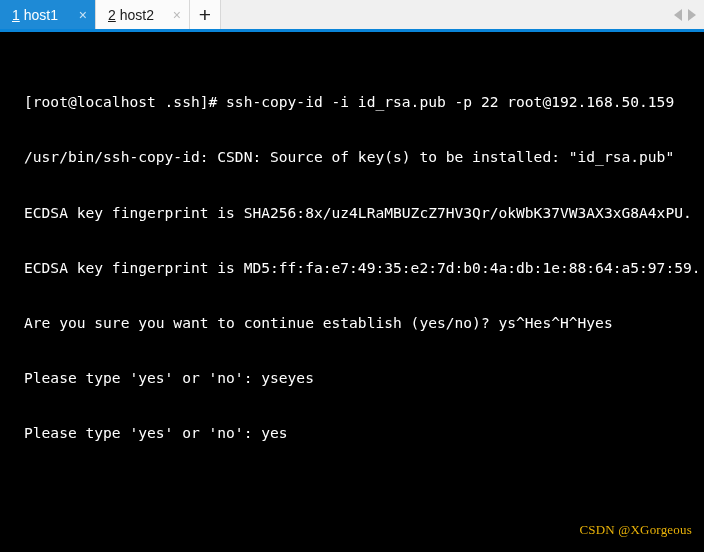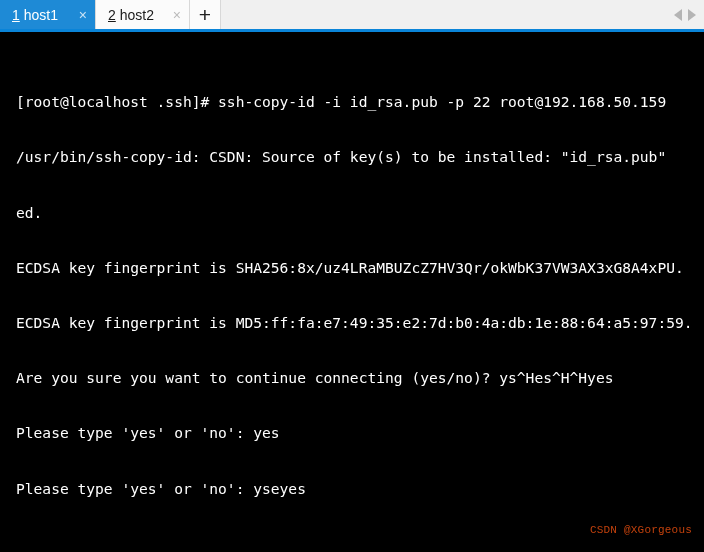--- a/index.html
+++ b/index.html
@@ -95,40 +95,40 @@
   .navarrow.left  { border-right: 8px solid #b4b4b4; }
   .navarrow.right { border-left: 8px solid #b4b4b4; }
 
   
   #terminal {
     position: relative;
     width: 704px;
     height: 517px;
     background: #000000;
     color: #ffffff;
-    padding: 6px 0 0 16px;
+    padding: 6px 0 0 24px;
     box-sizing: border-box;
     font-family: "DejaVu Sans Mono", monospace;
     font-size: 14.6px;
     line-height: 18.4px;
     letter-spacing: 0px;
     white-space: pre;
     overflow: hidden;
   }
   .tline {
     height: 18.4px;
     white-space: pre;
   }
   #watermark {
     position: absolute;
     right: 12px;
     bottom: 10px;
-    color: #c2410c;
-    font-family: Liberation Mono, monospace;
-    font-size: 11px;
+    color: #eab308;
+    font-family: Liberation Serif, serif;
+    font-size: 13px;
     letter-spacing: .2px;
     white-space: pre;
   }
 </style>
 </head>
 <body>
 
 <div id="tabbar">
 
   <div class="tab active">
@@ -150,26 +150,25 @@
   <div id="tabnav">
     <span class="navarrow left"></span>
     <span class="navarrow right"></span>
   </div>
 </div>
 
 <div id="terminal">
 
   <div class="tline">[root@localhost .ssh]# ssh-copy-id -i id_rsa.pub -p 22 root@192.168.50.159</div>
   <div class="tline">/usr/bin/ssh-copy-id: CSDN: Source of key(s) to be installed: "id_rsa.pub"</div>
-  <div class="tline">ed.</div>
   <div class="tline">ECDSA key fingerprint is SHA256:8x/uz4LRaMBUZcZ7HV3Qr/okWbK37VW3AX3xG8A4xPU.</div>
   <div class="tline">ECDSA key fingerprint is MD5:ff:fa:e7:49:35:e2:7d:b0:4a:db:1e:88:64:a5:97:59.</div>
-  <div class="tline">Are you sure you want to continue connecting (yes/no)? ys^Hes^H^Hyes</div>
+  <div class="tline">Are you sure you want to continue establish (yes/no)? ys^Hes^H^Hyes</div>
+  <div class="tline">Please type 'yes' or 'no': yseyes</div>
   <div class="tline">Please type 'yes' or 'no': yes</div>
-  <div class="tline">Please type 'yes' or 'no': yseyes</div>
   
   
   
   
   
   
   
   
   
   

